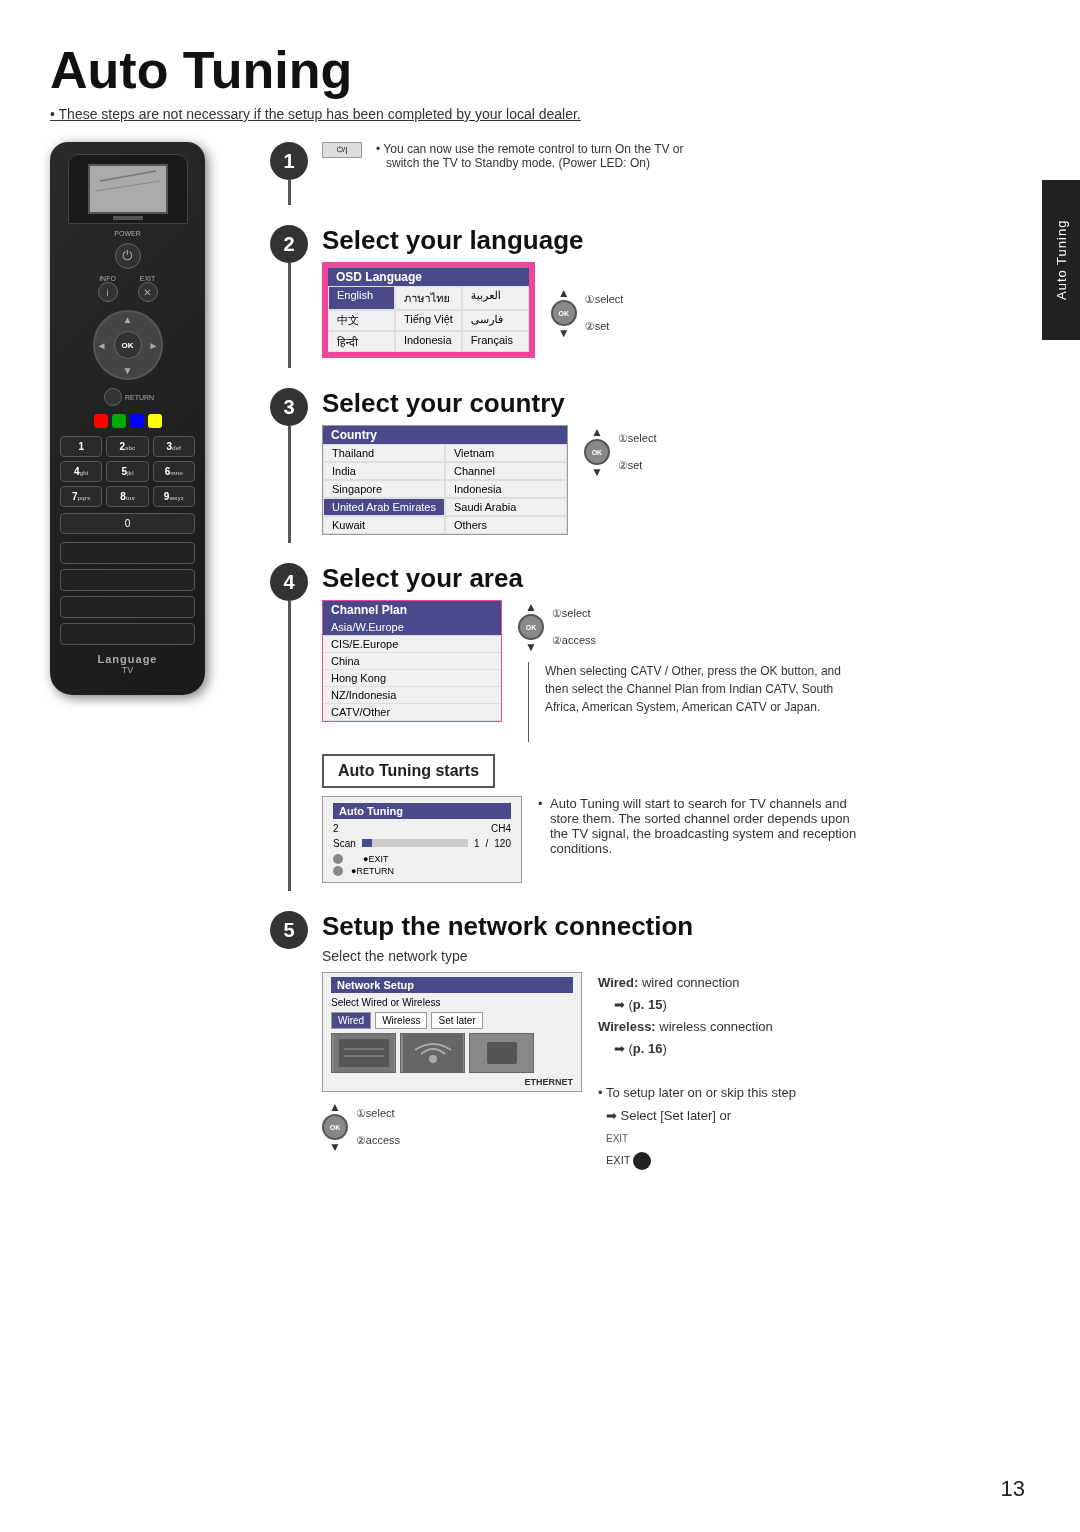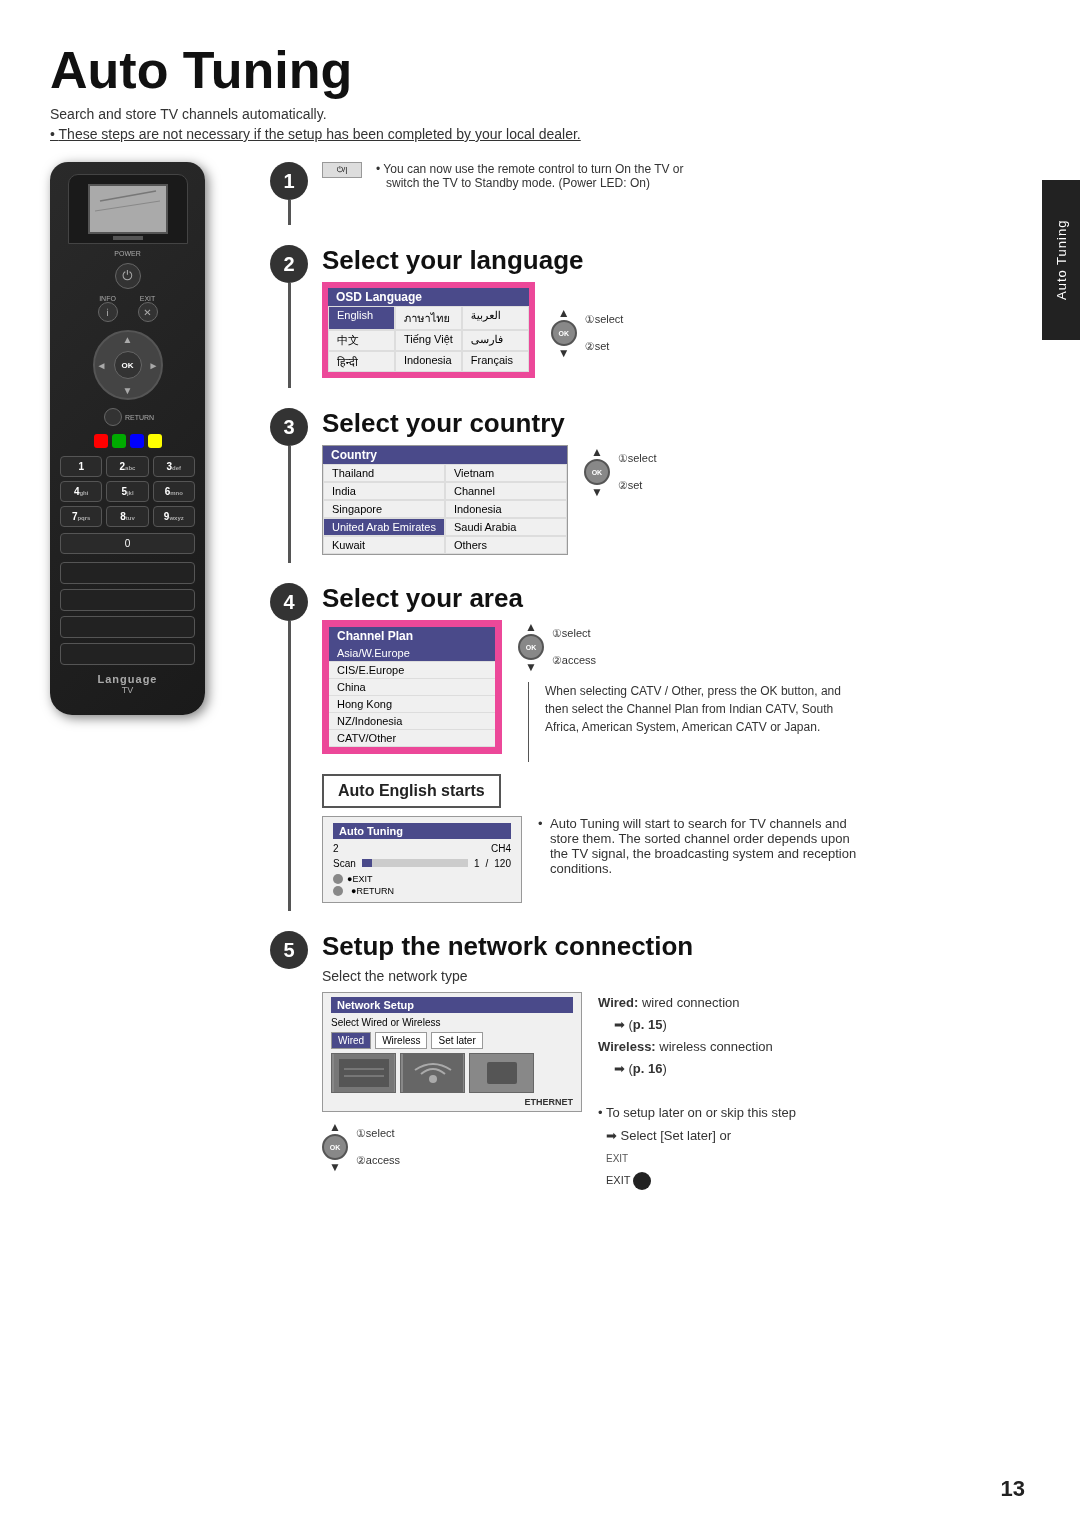--- a/index.html
+++ b/index.html
@@ -38,21 +38,21 @@
       align-items: center;
       justify-content: center;
     }
 
     
     .page-number {
       position: absolute;
       bottom: 30px;
       right: 55px;
       font-size: 22px;
-      font-weight: bold;
+      font-weight: normal;
       color: #222;
     }
 
     
     .main-title {
       font-size: 52px;
       font-weight: bold;
       color: #111;
       margin-bottom: 6px;
     }
@@ -168,21 +168,21 @@
       font-size: 11px;
     }
 
     .country-cell.highlighted {
       background: #4a4a8a;
       color: #fff;
     }
 
     
     .channel-table {
-      border: 7px solid #ec4899;
+      border: 1px solid #ec4899;
       display: inline-block;
       margin-bottom: 8px;
       font-size: 11px;
       min-width: 180px;
     }
 
     .channel-table-header {
       background: #4a4a8a;
       color: #fff;
       padding: 2px 8px;
@@ -671,21 +671,20 @@
 
   <div class="side-tab">
     <span>Auto Tuning</span>
   </div>
 
   <div class="page-number">
     <span>13</span>
   </div>
 
   <h1 class="main-title">Auto Tuning</h1>
-  <p class="subtitle-text">Search and store TV channels automatically.</p>
   <p class="subtitle-text2">
     <span>• </span>
     <span>These steps are not necessary if the setup has been completed by your local dealer.</span>
   </p>
 
   <div class="content-area">
 
     <div class="remote-column">
       <div class="remote-body">
 
@@ -913,39 +912,39 @@
               </div>
 
               <div style="display:flex; align-items:flex-start;">
                 <div style="width:1px; background:#555; height:80px; margin-right:6px; margin-left:10px;"></div>
                 <div class="area-note">When selecting CATV / Other, press the OK button, and then select the Channel Plan from Indian CATV, South Africa, American System, American CATV or Japan.</div>
               </div>
             </div>
           </div>
 
           <div style="margin-top:12px;">
-            <div class="auto-tuning-box">Auto English starts</div>
+            <div class="auto-tuning-box">Auto Tuning starts</div>
             <div style="display:flex; gap:16px; align-items:flex-start;">
 
               <div class="auto-tuning-screen">
                 <div class="auto-tuning-screen-header">Auto Tuning</div>
                 <div class="auto-tuning-screen-row">
                   <span>2</span>
                   <span>CH4</span>
                 </div>
                 <div style="display:flex; align-items:center; font-size:10px; gap:6px;">
                   <span>Scan</span>
                   <div class="progress-bar-outer">
                     <div class="progress-bar-inner"></div>
                   </div>
                   <span>1</span>
                   <span>/</span>
                   <span>120</span>
                 </div>
-                <div style="display:flex; align-items:center; margin-top:4px; gap:4px;">
+                <div style="display:flex; align-items:center; margin-top:4px; gap:20px;">
                   <div style="width:10px;height:10px;border-radius:50%;background:#888;"></div>
                   <span style="font-size:9px;">●EXIT</span>
                 </div>
                 <div style="display:flex; align-items:center; margin-top:2px; gap:8px;">
                   <div style="width:10px;height:10px;border-radius:50%;background:#888;"></div>
                   <span style="font-size:9px;">●RETURN</span>
                 </div>
               </div>
 
               <div style="max-width:320px;">

